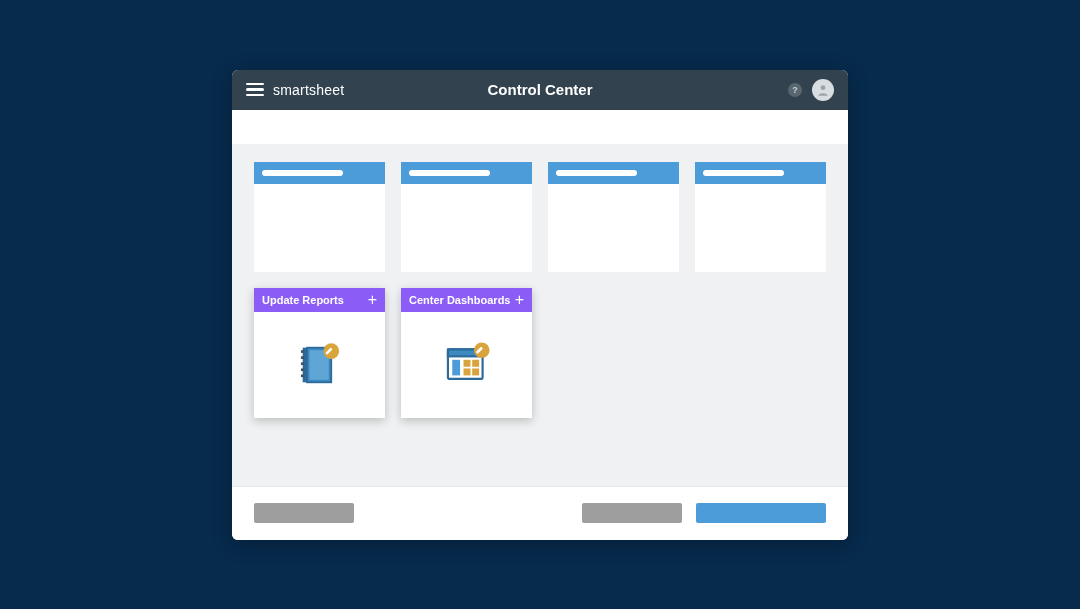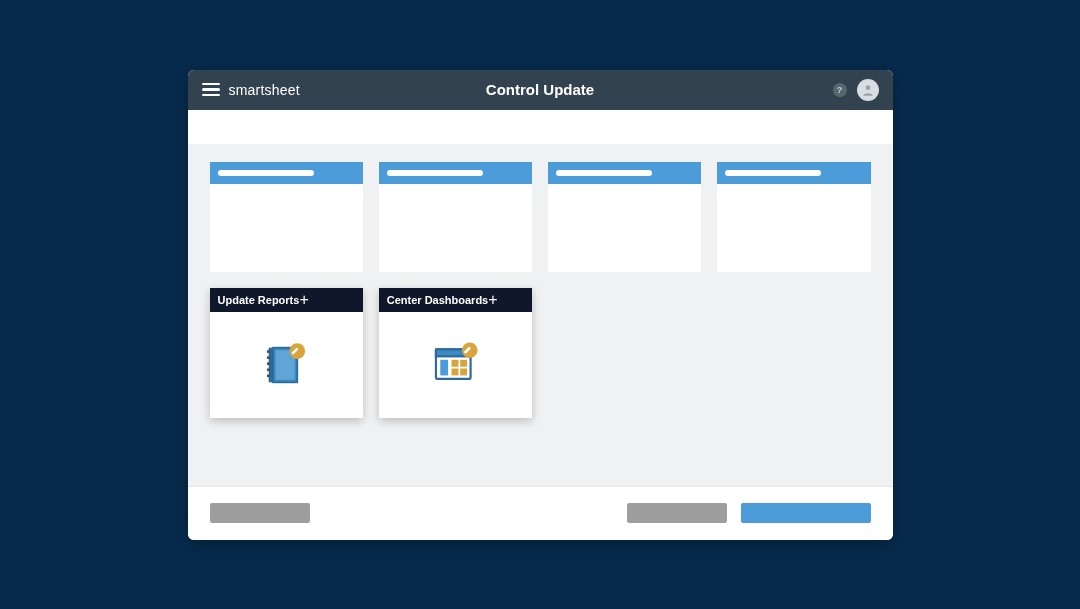--- a/index.html
+++ b/index.html
@@ -7,21 +7,21 @@
     background: #072b4d;
     font-family: -apple-system, BlinkMacSystemFont, "Segoe UI", Arial, sans-serif;
     width: 1080px;
     height: 609px;
     overflow: hidden;
     display: flex;
     align-items: center;
     justify-content: center;
   }
   .window {
-    width: 705px;
+    width: 616px;
     height: 470px;
     background: #ffffff;
     border-radius: 6px;
     box-shadow: 0 4px 20px rgba(0,0,0,0.3);
     overflow: hidden;
     display: flex;
     flex-direction: column;
   }
   .titlebar {
     background: #33424f;
@@ -131,22 +131,23 @@
     flex: 1;
     display: flex;
     align-items: center;
     justify-content: center;
   }
   .raised {
     box-shadow: 0 3px 9px rgba(0,0,0,0.22);
     height: 130px;
   }
   .raised .tile-head {
-    background: #0f172a;
+    background: #8b5cf6;
     height: 24px;
+    justify-content: space-between;
   }
   .plus {
     font-size: 16px;
     font-weight: 300;
     line-height: 1;
   }
   .footer {
     height: 54px;
     background: #fff;
     border-top: 1px solid #e6e7e9;
@@ -171,21 +172,21 @@
 
 <div class="window">
 
   <div class="titlebar">
     <div class="hamburger">
       <span></span>
         <span></span>
         <span></span>
     </div>
     <div class="brand">smartsheet</div>
-    <div class="app-title">Control Update</div>
+    <div class="app-title">Control Center</div>
     <div class="titlebar-right">
       <div class="help-dot">?</div>
       <div class="avatar">
         <svg width="14" height="14" viewBox="0 0 24 24">
           <circle cx="12" cy="8" r="4" fill="#9aa3a9"></circle>
           <path d="M4 22 C4 16 20 16 20 22 Z" fill="#9aa3a9"></path>
         </svg>
       </div>
     </div>
   </div>

